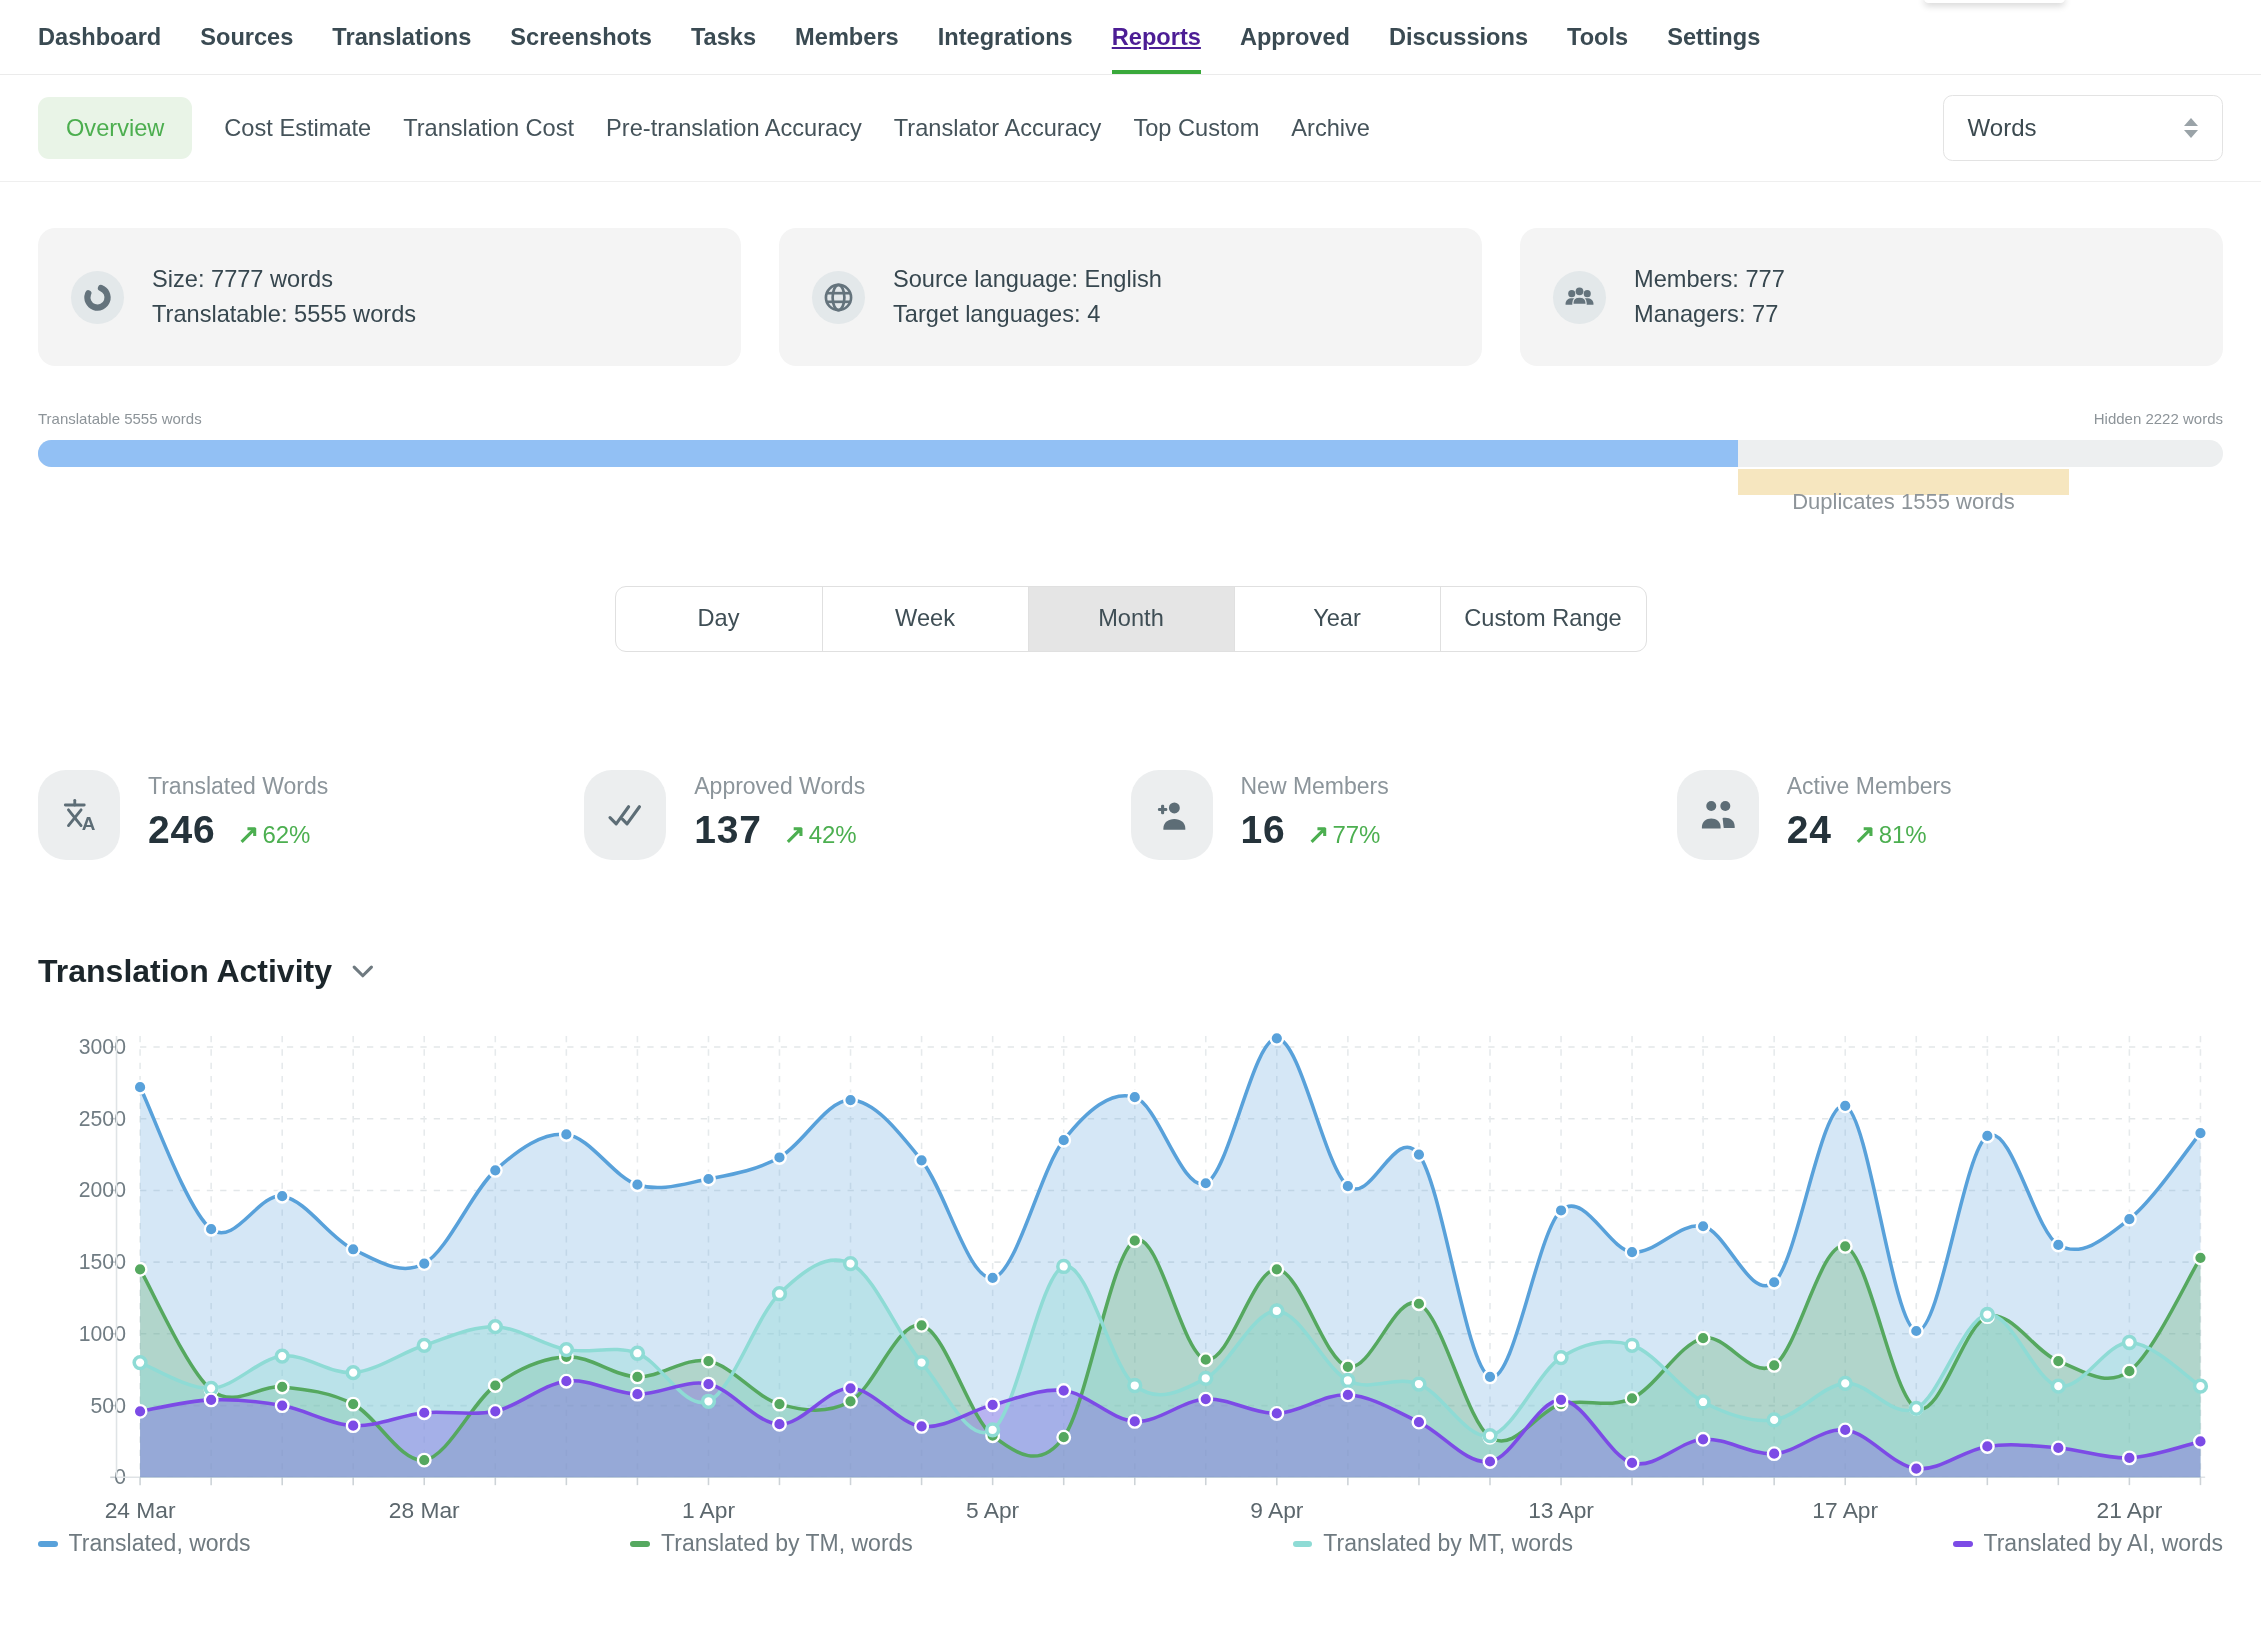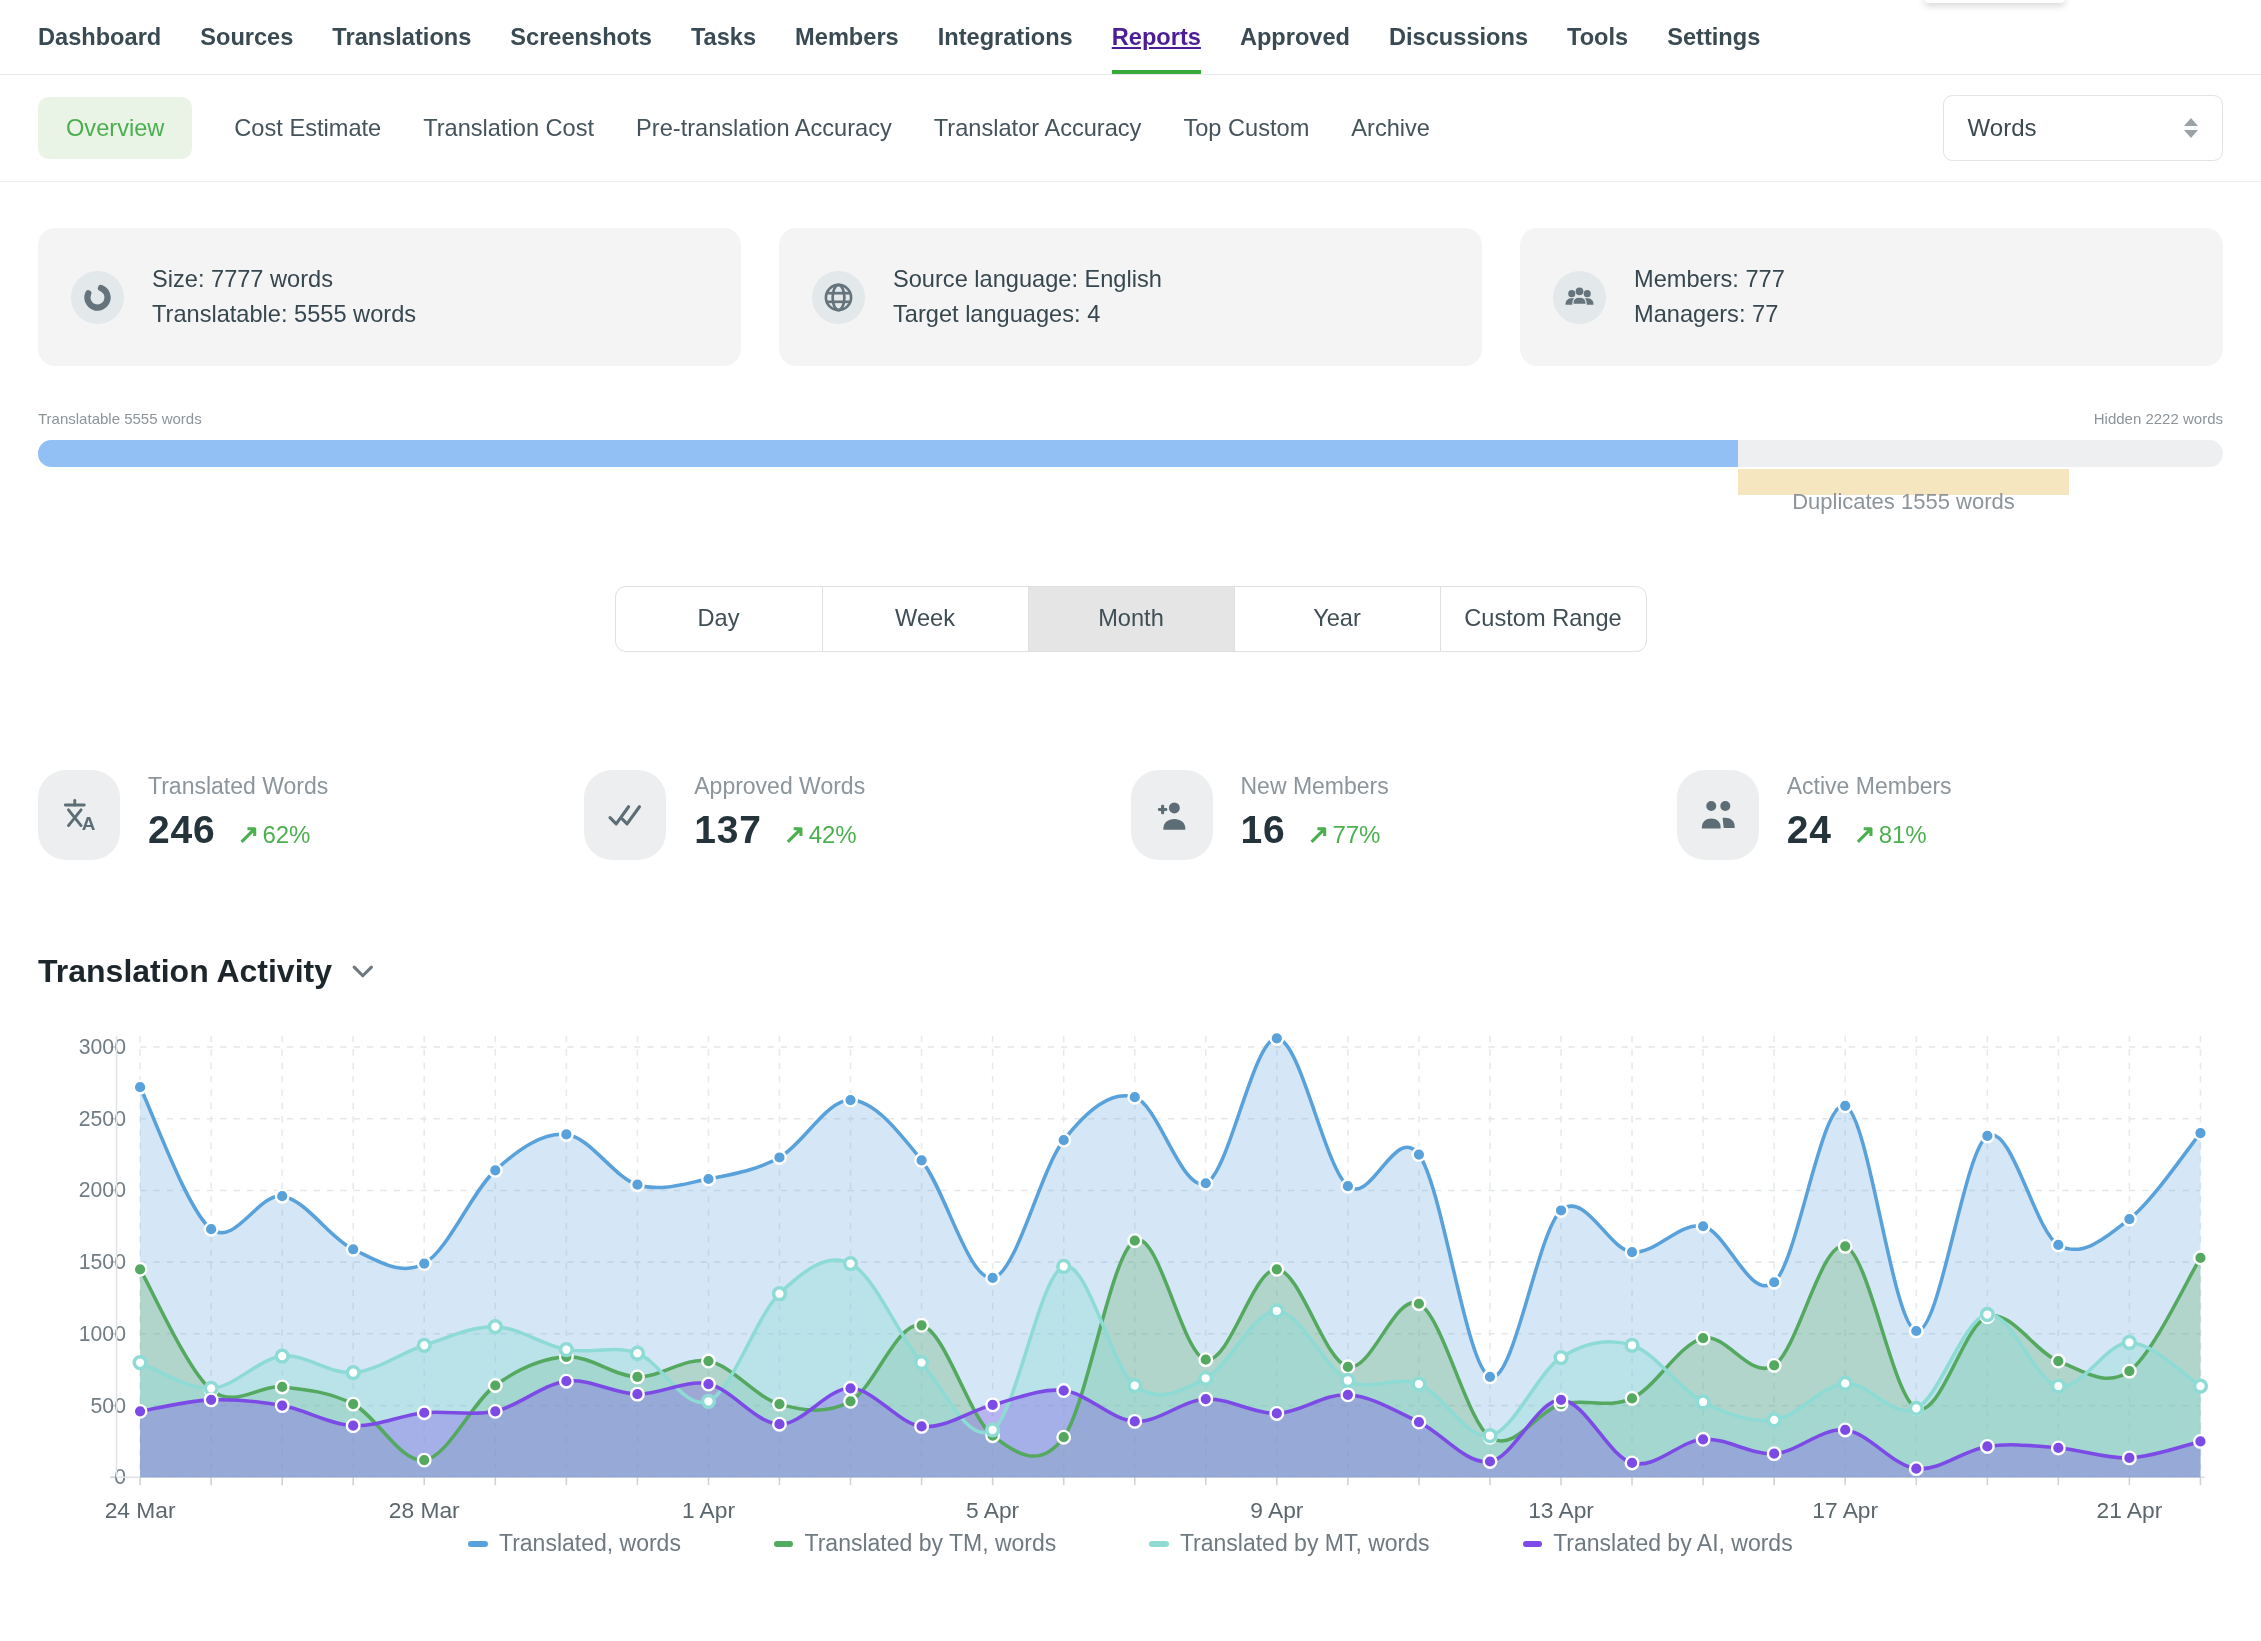--- a/index.html
+++ b/index.html
@@ -68,21 +68,21 @@
   .metric-valrow { display:flex; align-items:baseline; margin-top:7.9px; }
   .metric-value { font-size:39px; font-weight:700; color:#25333b; letter-spacing:0.8px; }
   .metric-trend { margin-left:22px; font-size:24px; color:#4caf50; }
   .metric-trend .arr { font-size:26px; font-weight:700; margin-right:3.1px; }
 
   
   .activity { margin:93px 38px 0; }
   .activity-head { display:flex; align-items:center; gap:19px; }
   .activity-title { font-size:32px; font-weight:700; color:#1c262b; }
   .chart-wrap { margin-top:23.6px; }
-  .legend { display:flex; justify-content:center; gap:93px; margin-top:1.6px; }
+  .legend { display:flex; justify-content:space-between; gap:93px; margin-top:1.6px; }
   .legend-item { display:flex; align-items:center; gap:11px; font-size:23px; color:#6f7a80; }
   .legend-swatch { width:19.6px; height:6.3px; border-radius:3.1px; }
 </style>
 </head>
 <body>
 
 <header class="topnav">
   <div class="top-artifact"></div>
 <div class="nav-item">Dashboard</div>
     <div class="nav-item">Sources</div>
@@ -92,21 +92,21 @@
     <div class="nav-item">Members</div>
     <div class="nav-item">Integrations</div>
     <div class="nav-item active">Reports</div>
     <div class="nav-item">Approved</div>
     <div class="nav-item">Discussions</div>
     <div class="nav-item">Tools</div>
     <div class="nav-item">Settings</div>
   </header>
 
 <nav class="subnav">
-  <div id="subnav-items" style="display:flex;align-items:center;gap:42px;">
+  <div id="subnav-items" style="display:flex;align-items:center;gap:32px;">
       <div class="sub-item active">Overview</div>
       <div class="sub-item">Cost Estimate</div>
       <div class="sub-item">Translation Cost</div>
       <div class="sub-item">Pre-translation Accuracy</div>
       <div class="sub-item">Translator Accuracy</div>
       <div class="sub-item">Top Custom</div>
       <div class="sub-item">Archive</div>
     </div>
   <div class="unit-select">
     <span>Words</span>

